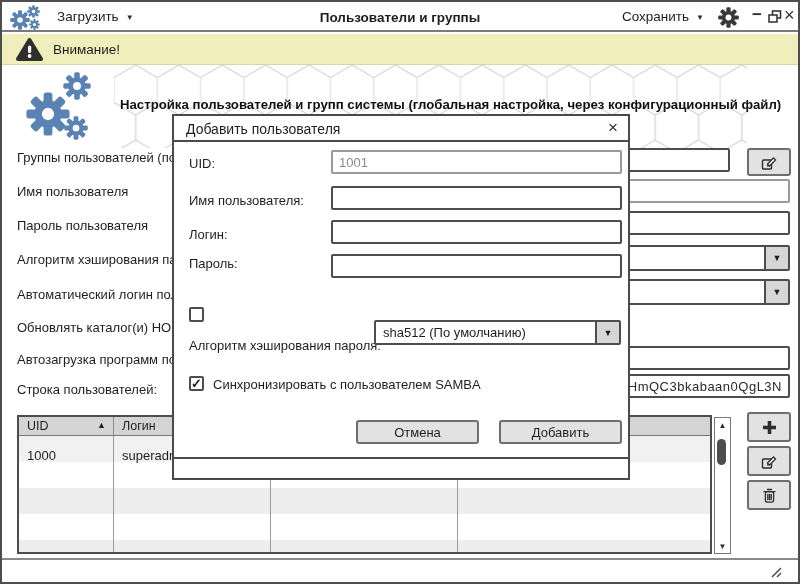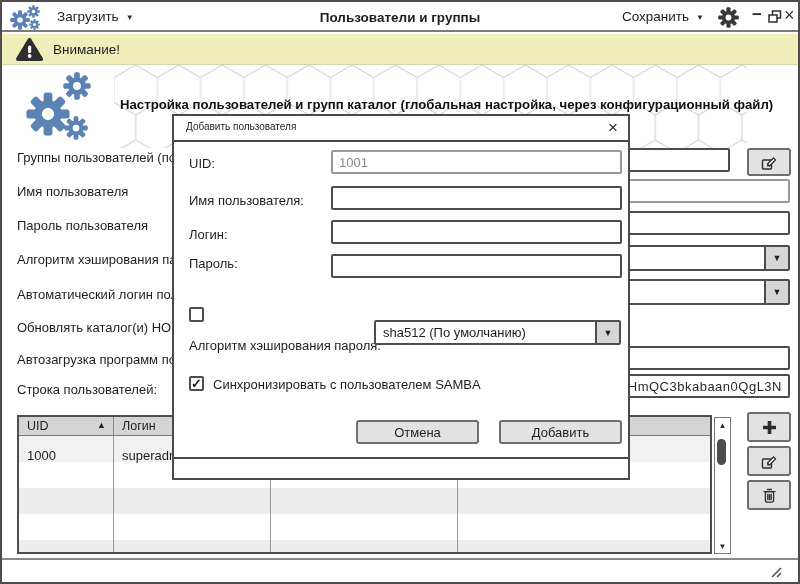--- a/index.html
+++ b/index.html
@@ -43,21 +43,21 @@
   .vscroll { position:absolute; left:712px; top:415px; width:17px; height:137px; border:1.5px solid #777; background:#fff; }
   .vscroll .sarr { position:absolute; left:0; width:100%; text-align:center; font-size:8px; color:#2e2e2e; }
   .vscroll .thumb { position:absolute; left:2px; top:21px; width:9px; height:26px; background:#4d4d4d; border-radius:6px; }
 
   
   .statusbar { position:absolute; left:0; top:556px; width:796px; height:24px; border-top:2px solid #8a8a8a; background:#fff; }
 
   
   .dialog { position:absolute; left:170px; top:112px; width:458px; height:366px; background:#fff; border:2px solid #4a4a4a; z-index:20; }
   .dlg-titlebar { position:relative; height:26px; border-bottom:2px solid #4a4a4a; }
-  .dlg-title { position:absolute; left:12px; top:5px; font-size:10px; color:#1e1e1e;text-align:center; }
+  .dlg-title { position:absolute; left:12px; top:5px; font-size:14px; color:#1e1e1e;text-align:center; }
   .dlg-close { position:absolute; right:10px; top:2px; font-size:17px; color:#2e2e2e; cursor:default; }
   .dlbl { position:absolute; left:15px; font-size:13px; color:#1e1e1e; white-space:nowrap; }
   .din { position:absolute; left:157px; width:291px; height:24px; background:#fff; border:2px solid #4d4d4d; border-radius:2px; font-family:"Liberation Sans",sans-serif; font-size:13px; color:#2a2a2a; padding:0 6px; outline:none; }
   .din.disabled { border-color:#9a9a9a; color:#8a8a8a; }
   .chkbox { position:absolute; left:15px; width:15px; height:15px; border:2px solid #4d4d4d; border-radius:2px; background:#fff; display:flex; align-items:center; justify-content:center; font-size:13px; font-weight:bold; color:#1e1e1e; line-height:1; }
   .chklbl { position:absolute; left:39px; font-size:13px; color:#1e1e1e; white-space:nowrap; }
   .dlg-divider { position:absolute; left:0; top:341px; width:100%; border-top:2px solid #4a4a4a; }
 </style>
 </head>
 <body>
@@ -130,21 +130,21 @@
     </defs>
     <rect x="0" y="0" width="633" height="83" fill="url(#hexp)"></rect>
   </svg>
 
   <svg class="abs" style="left:24px;top:70px" width="70" height="72">
     <use href="#gear" x="0" y="20" width="44" height="44" fill="#5b82b4"></use>
     <use href="#gear" x="37" y="0" width="28" height="28" fill="#5b82b4"></use>
     <use href="#gear" x="38" y="44" width="24" height="24" fill="#5b82b4"></use>
   </svg>
 
-  <div class="heading">Настройка пользователей и групп каталог (глобальная настройка, через конфигурационный файл)</div>
+  <div class="heading">Настройка пользователей и групп системы (глобальная настройка, через конфигурационный файл)</div>
 
   <div class="lbl" style="top:148px">Группы пользователей (по</div>
   <div class="lbl" style="top:182px">Имя пользователя</div>
   <div class="lbl" style="top:216px">Пароль пользователя</div>
   <div class="lbl" style="top:250px">Алгоритм хэширования пар</div>
   <div class="lbl" style="top:285px">Автоматический логин пол</div>
   <div class="lbl" style="top:318px">Обновлять каталог(и) HOM</div>
   <div class="lbl" style="top:350px">Автозагрузка программ по</div>
   <div class="lbl" style="top:380px">Строка пользователей:</div>
 

